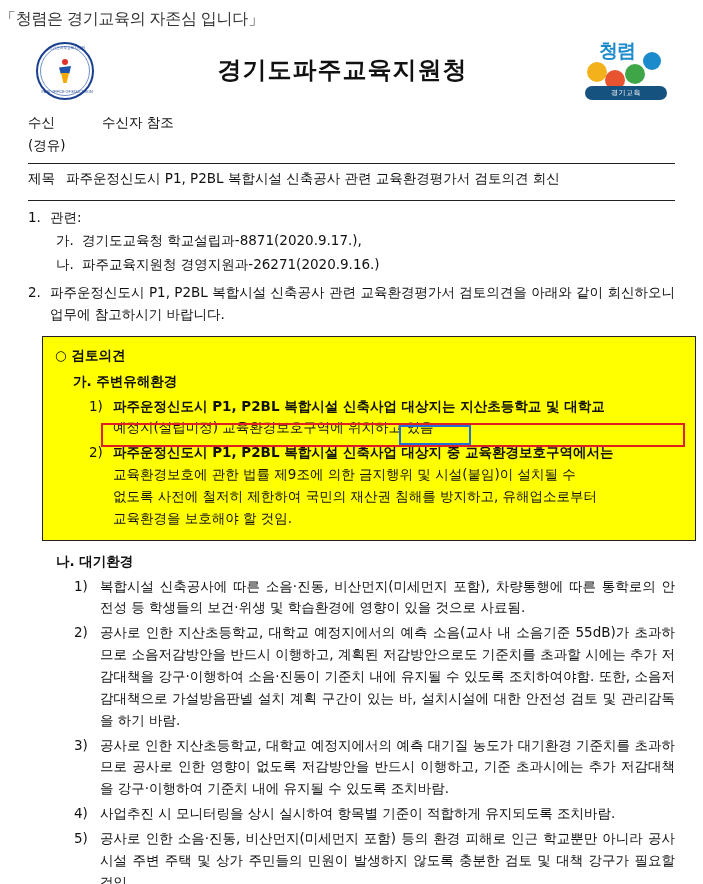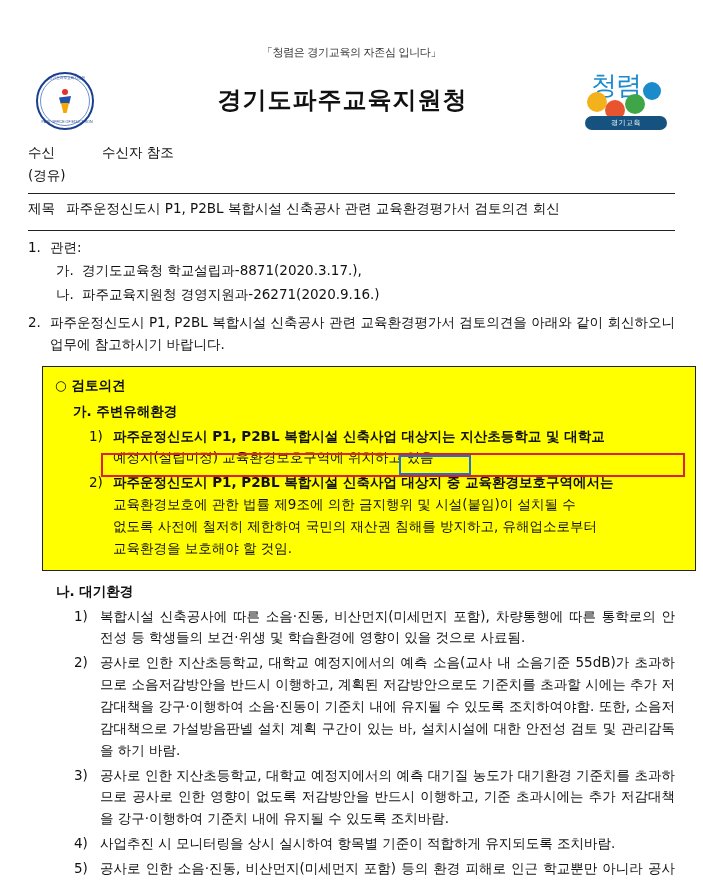--- a/index.html
+++ b/index.html
@@ -17,26 +17,25 @@
   }
   .page {
     position: relative;
     width: 703px;
     height: 884px;
     padding: 0;
     box-sizing: border-box;
   }
   
   .slogan {
-    text-align: center;
-    font-size: 11px;
+    text-align: left;
+    font-size: 16px;
     color: #333;
     padding-top: 9px;
     letter-spacing: -0.3px;
-    margin-top: 36px;
   }
   .head-row {
     display: flex;
     align-items: center;
     justify-content: space-between;
     padding: 4px 28px 0 28px;
     height: 76px;
     box-sizing: border-box;
   }
   .emblem {
@@ -110,25 +109,25 @@
     font-family: "DejaVu Sans", sans-serif;
   }
   .logo-right {
     width: 96px;
     height: 68px;
     position: relative;
     flex: 0 0 auto;
   }
   .logo-right .cw {
     position: absolute;
-    font-size: 26px;
-    font-weight: 400;
+    font-size: 19px;
+    font-weight: 700;
     color: #1b8bcb;
     letter-spacing: -1px;
-    left: 12px; top: 2px;
+    left: 20px; top: 2px;
     font-family: "DejaVu Sans", sans-serif;
   }
   .logo-right .dotA, .logo-right .dotB, .logo-right .dotC, .logo-right .dotD {
     position: absolute;
     border-radius: 50%;
   }
   .logo-right .dotA { width: 20px; height: 20px; background: #f3b21b; left: 8px; top: 26px; }
   .logo-right .dotB { width: 20px; height: 20px; background: #e8542f; left: 26px; top: 34px; }
   .logo-right .dotC { width: 20px; height: 20px; background: #3fa648; left: 46px; top: 28px; }
   .logo-right .dotD { width: 18px; height: 18px; background: #1b8bcb; left: 64px; top: 16px; }
@@ -302,21 +301,21 @@
     </div>
 
     <div class="subject-rule"></div>
 
     <div class="num-item">
       <div class="marker">1.</div>
       <div class="txt">관련:</div>
     </div>
     <div class="sub-item">
       <div class="marker">가.</div>
-      <div class="txt">경기도교육청 학교설립과-8871(2020.3.17.),</div>
+      <div class="txt">경기도교육청 학교설립과-8871(2020.9.17.),</div>
     </div>
     <div class="sub-item">
       <div class="marker">나.</div>
       <div class="txt">파주교육지원청 경영지원과-26271(2020.9.16.)</div>
     </div>
 
     <div class="num-item">
       <div class="marker">2.</div>
       <div class="txt justify-spread">파주운정신도시 P1, P2BL 복합시설 신축공사 관련 교육환경평가서 검토의견을 아래와 같이 회신하오니 업무에 참고하시기 바랍니다.</div>
     </div>

